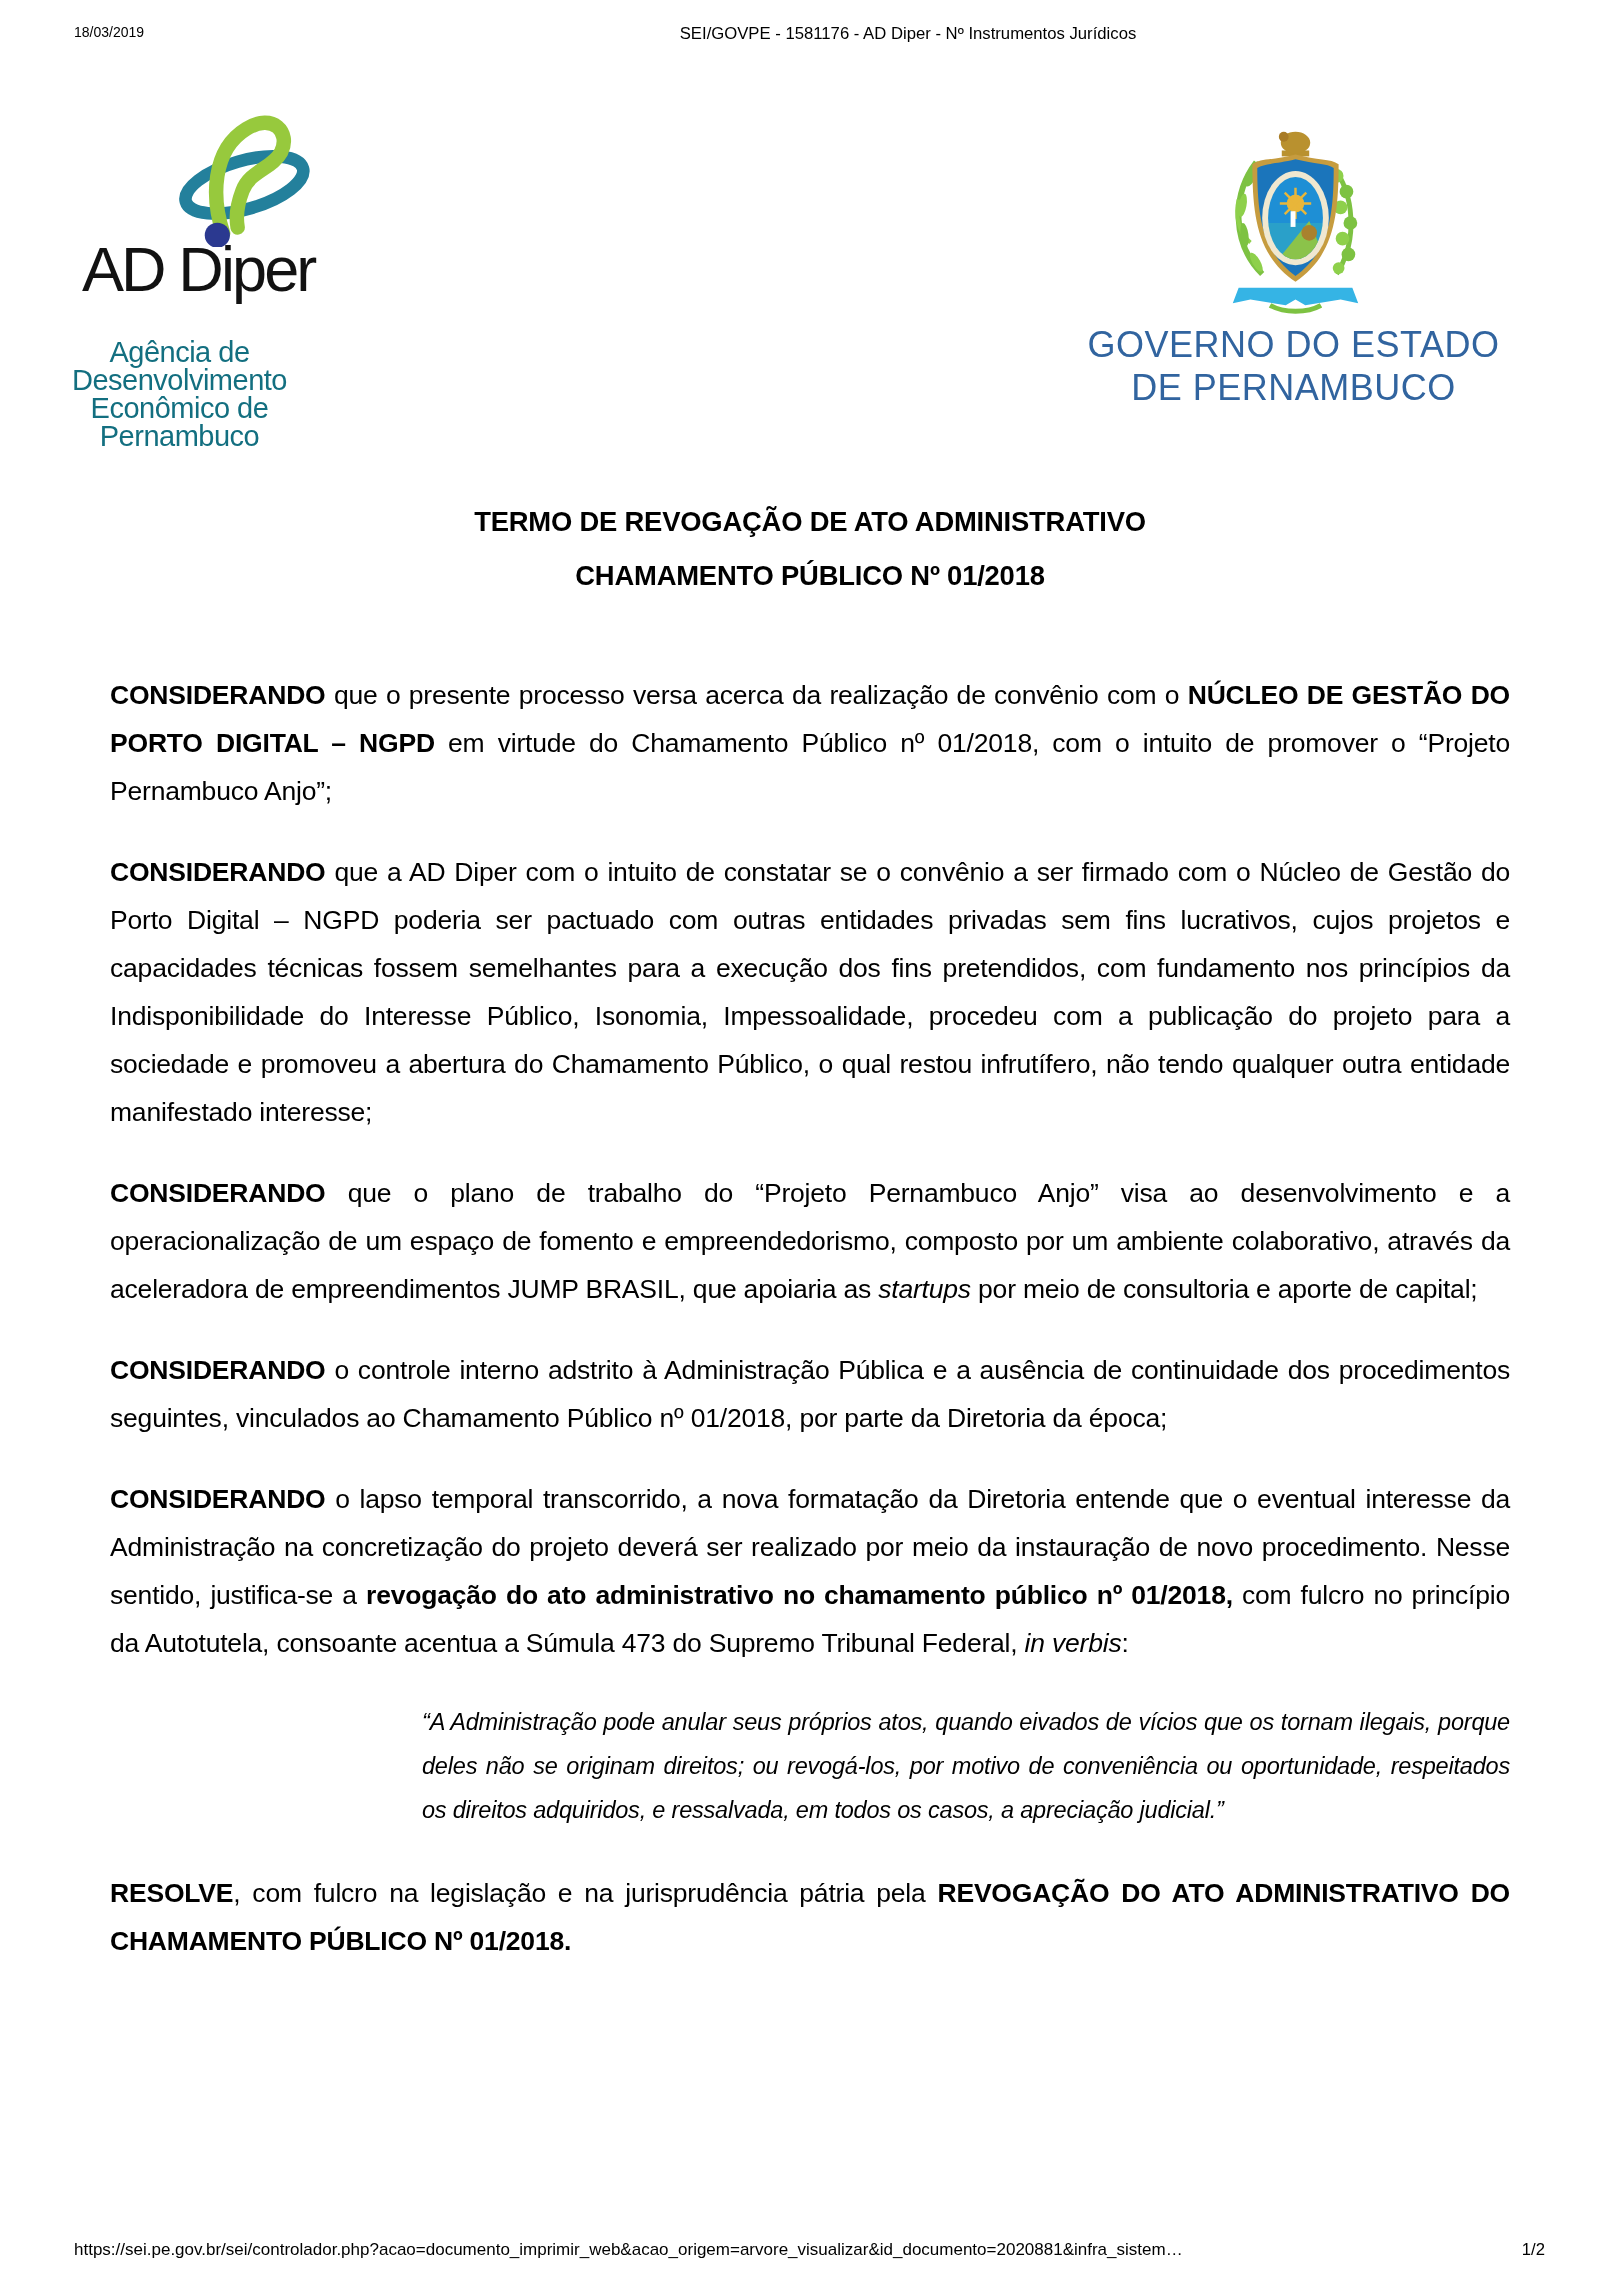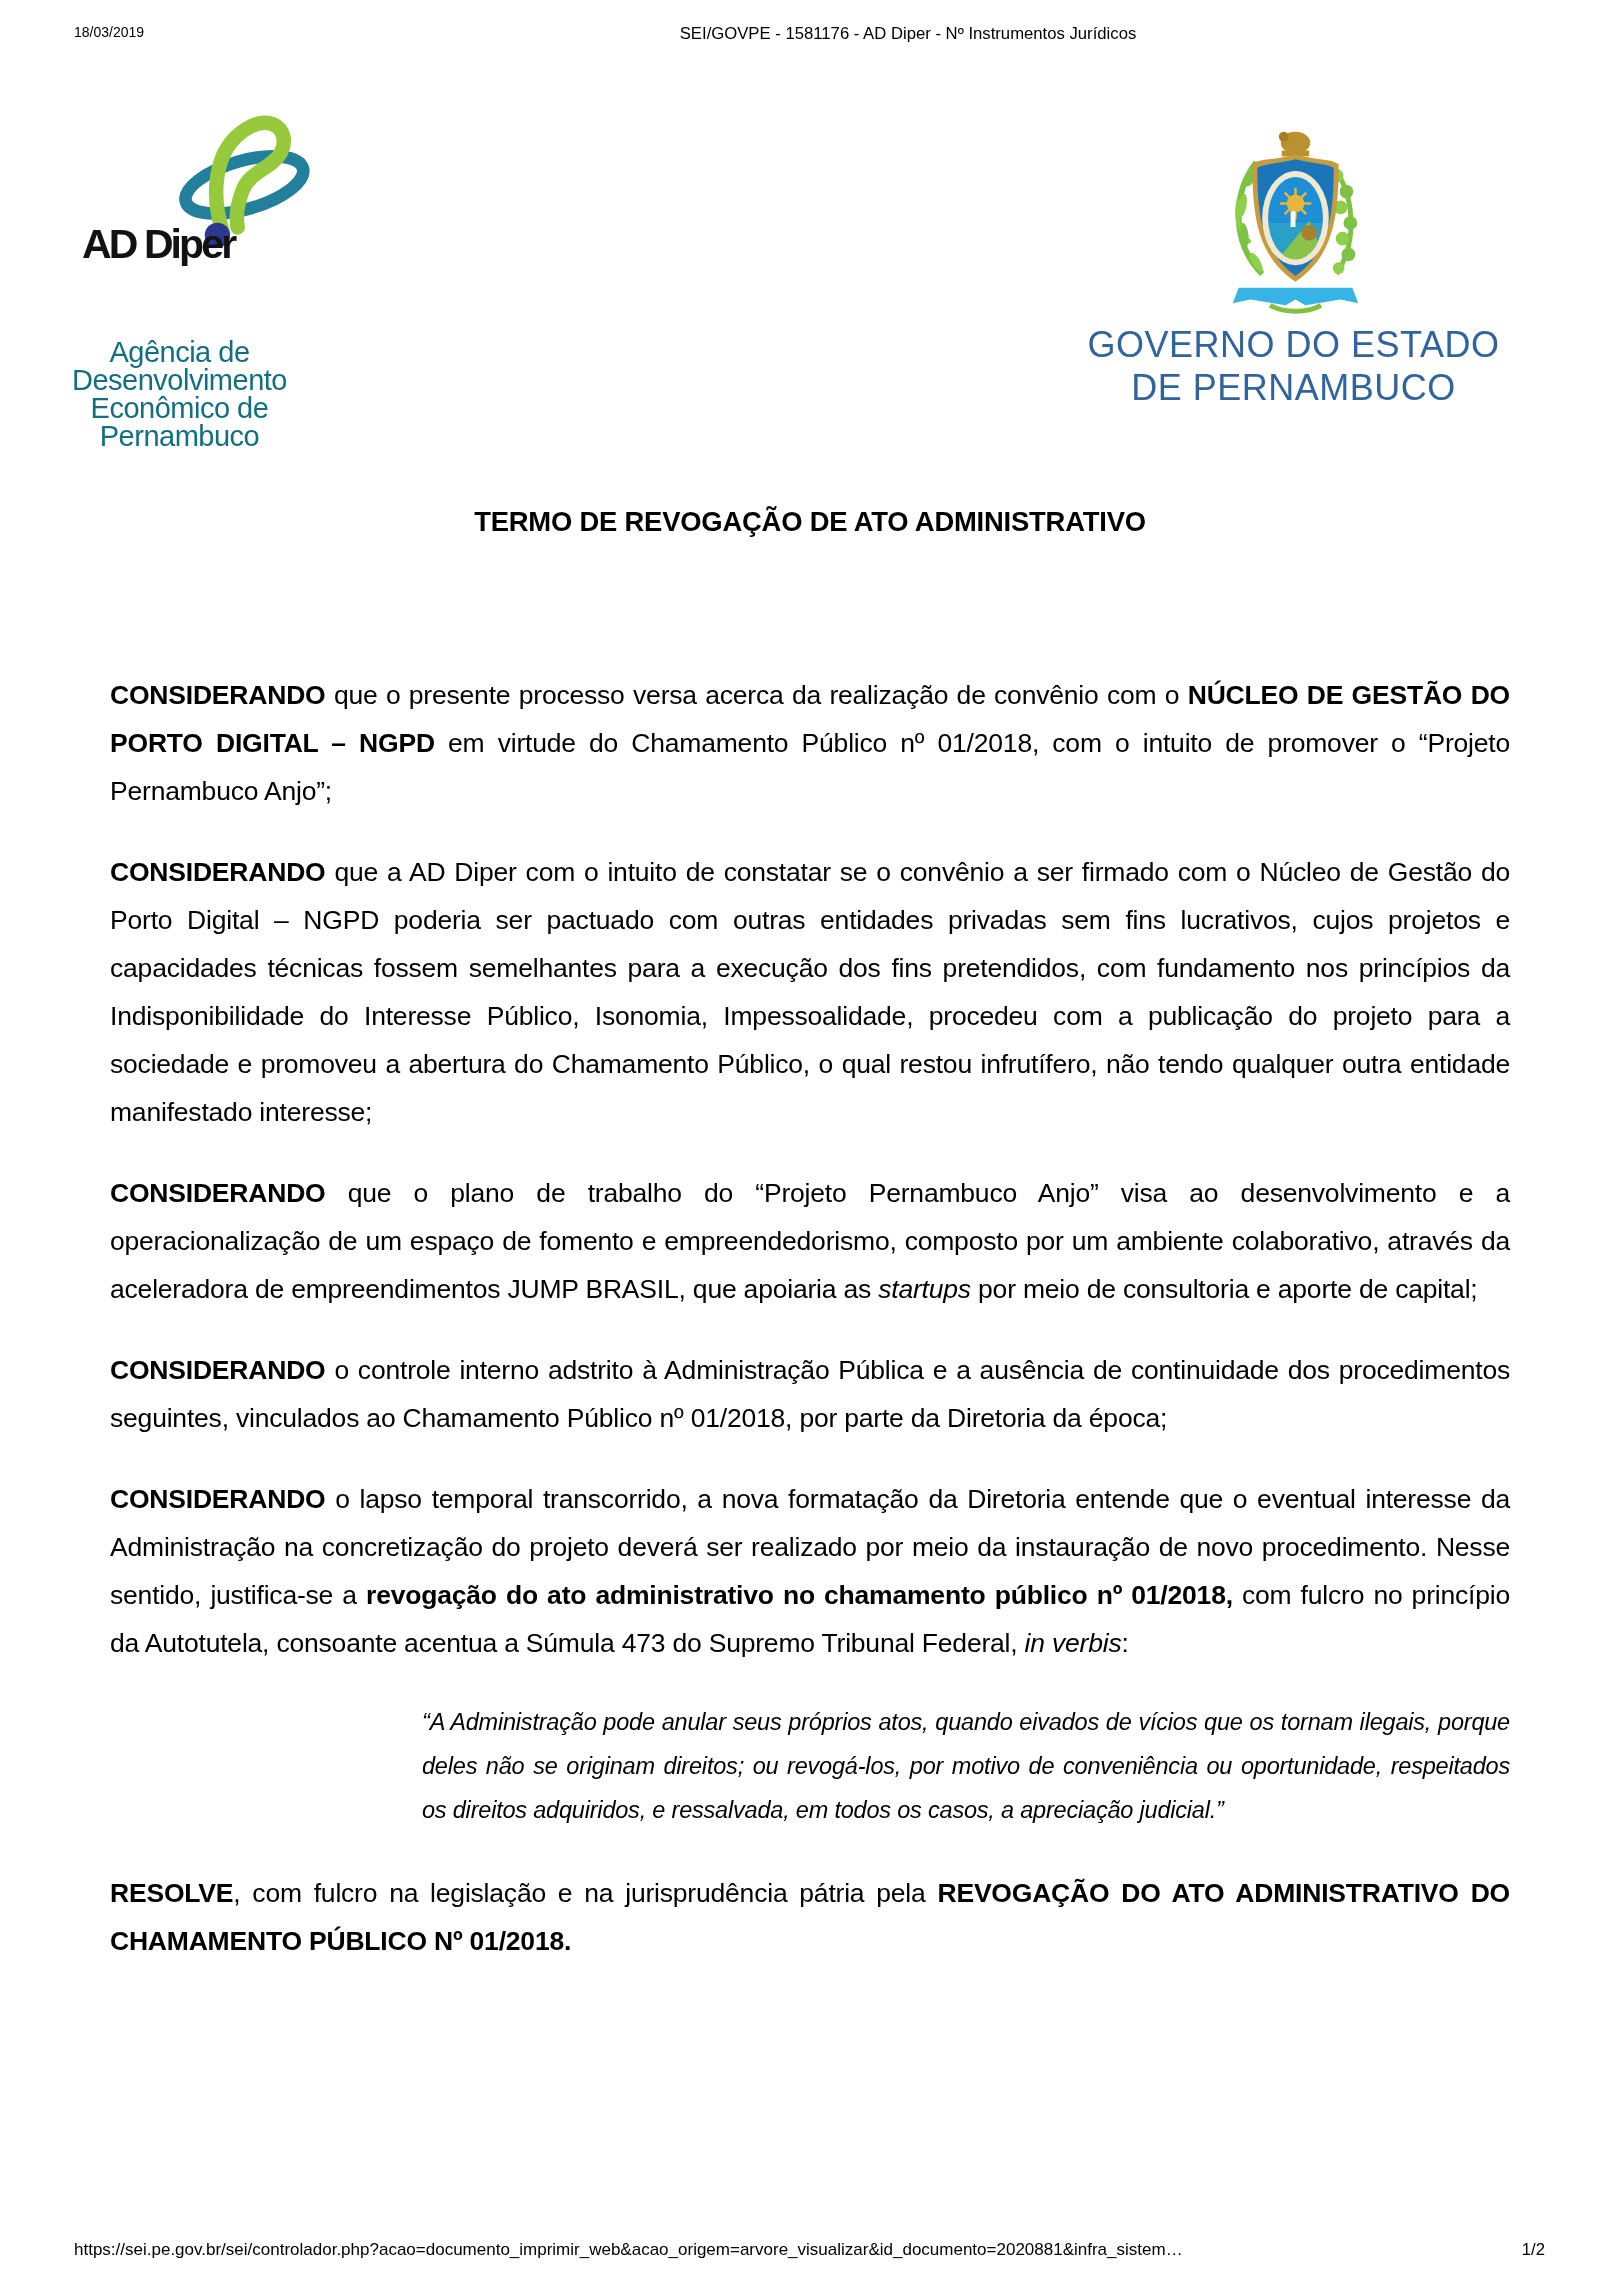--- a/index.html
+++ b/index.html
@@ -20,22 +20,22 @@
     font-size:14px; color:#000;
   }
   .hdr-title{
     position:absolute; top:23.5px; left:196px; right:0;
     text-align:center; font-size:16.7px; color:#000;
   }
 
   
   .ad-mark{ position:absolute; left:169px; top:90px; width:145px; height:157px; }
   .ad-wordmark{
-    position:absolute; left:82px; top:221px;
-    font-size:41px; font-weight:bold; letter-spacing:-2.9px; color:#121212;
+    position:absolute; left:82px; top:233px;
+    font-size:63px; font-weight:normal; letter-spacing:-2.9px; color:#121212;
   }
   .ad-tagline{
     position:absolute; left:63px; top:338px; width:233px;
     text-align:center; font-size:29px; line-height:28px;
     color:#136f80; font-weight:normal; letter-spacing:-0.5px;
   }
 
   
   .gov-arms{ position:absolute; left:1211px; top:125px; width:169px; height:196px; }
   .gov-wordmark{
@@ -150,20 +150,21 @@
       <path d="M60,184 C74,192 98,192 112,184" fill="none" stroke="#7dc242" stroke-width="5"></path>
     </svg>
   </div>
   <div class="gov-wordmark">
     <div>GOVERNO DO ESTADO</div>
     <div>DE PERNAMBUCO</div>
   </div>
 
   <div class="doc-title">
     <div>TERMO DE REVOGAÇÃO DE ATO ADMINISTRATIVO</div>
+    <div>CHAMAMENTO PÚBLICO Nº 01/2018</div>
   </div>
 
   <div class="doc-body">
     <p><b>CONSIDERANDO</b><span> que o presente processo versa acerca da realização de convênio com o </span><b>NÚCLEO DE GESTÃO DO PORTO DIGITAL – NGPD</b><span> em virtude do Chamamento Público nº 01/2018, com o intuito de promover o “Projeto Pernambuco Anjo”;</span></p>
     <p><b>CONSIDERANDO</b><span> que a AD Diper com o intuito de constatar se o convênio a ser firmado com o Núcleo de Gestão do Porto Digital – NGPD poderia ser pactuado com outras entidades privadas sem fins lucrativos, cujos projetos e capacidades técnicas fossem semelhantes para a execução dos fins pretendidos, com fundamento nos princípios da Indisponibilidade do Interesse Público, Isonomia, Impessoalidade, procedeu com a publicação do projeto para a sociedade e promoveu a abertura do Chamamento Público, o qual restou infrutífero, não tendo qualquer outra entidade manifestado interesse;</span></p>
     <p><b>CONSIDERANDO</b><span> que o plano de trabalho do “Projeto Pernambuco Anjo” visa ao desenvolvimento e a operacionalização de um espaço de fomento e empreendedorismo, composto por um ambiente colaborativo, através da aceleradora de empreendimentos JUMP BRASIL, que apoiaria as </span><i>startups</i><span> por meio de consultoria e aporte de capital;</span></p>
     <p><b>CONSIDERANDO</b><span> o controle interno adstrito à Administração Pública e a ausência de continuidade dos procedimentos seguintes, vinculados ao Chamamento Público nº 01/2018, por parte da Diretoria da época;</span></p>
     <p><b>CONSIDERANDO</b><span> o lapso temporal transcorrido, a nova formatação da Diretoria entende que o eventual interesse da Administração na concretização do projeto deverá ser realizado por meio da instauração de novo procedimento. Nesse sentido, justifica-se a </span><b>revogação do ato administrativo no chamamento público nº 01/2018,</b><span> com fulcro no princípio da Autotutela, consoante acentua a Súmula 473 do Supremo Tribunal Federal, </span><i>in verbis</i><span>:</span></p>
     <blockquote>“A Administração pode anular seus próprios atos, quando eivados de vícios que os tornam ilegais, porque deles não se originam direitos; ou revogá-los, por motivo de conveniência ou oportunidade, respeitados os direitos adquiridos, e ressalvada, em todos os casos, a apreciação judicial.”</blockquote>
     <p><b>RESOLVE</b><span>, com fulcro na legislação e na jurisprudência pátria pela </span><b>REVOGAÇÃO DO ATO ADMINISTRATIVO DO CHAMAMENTO PÚBLICO Nº 01/2018.</b></p>

